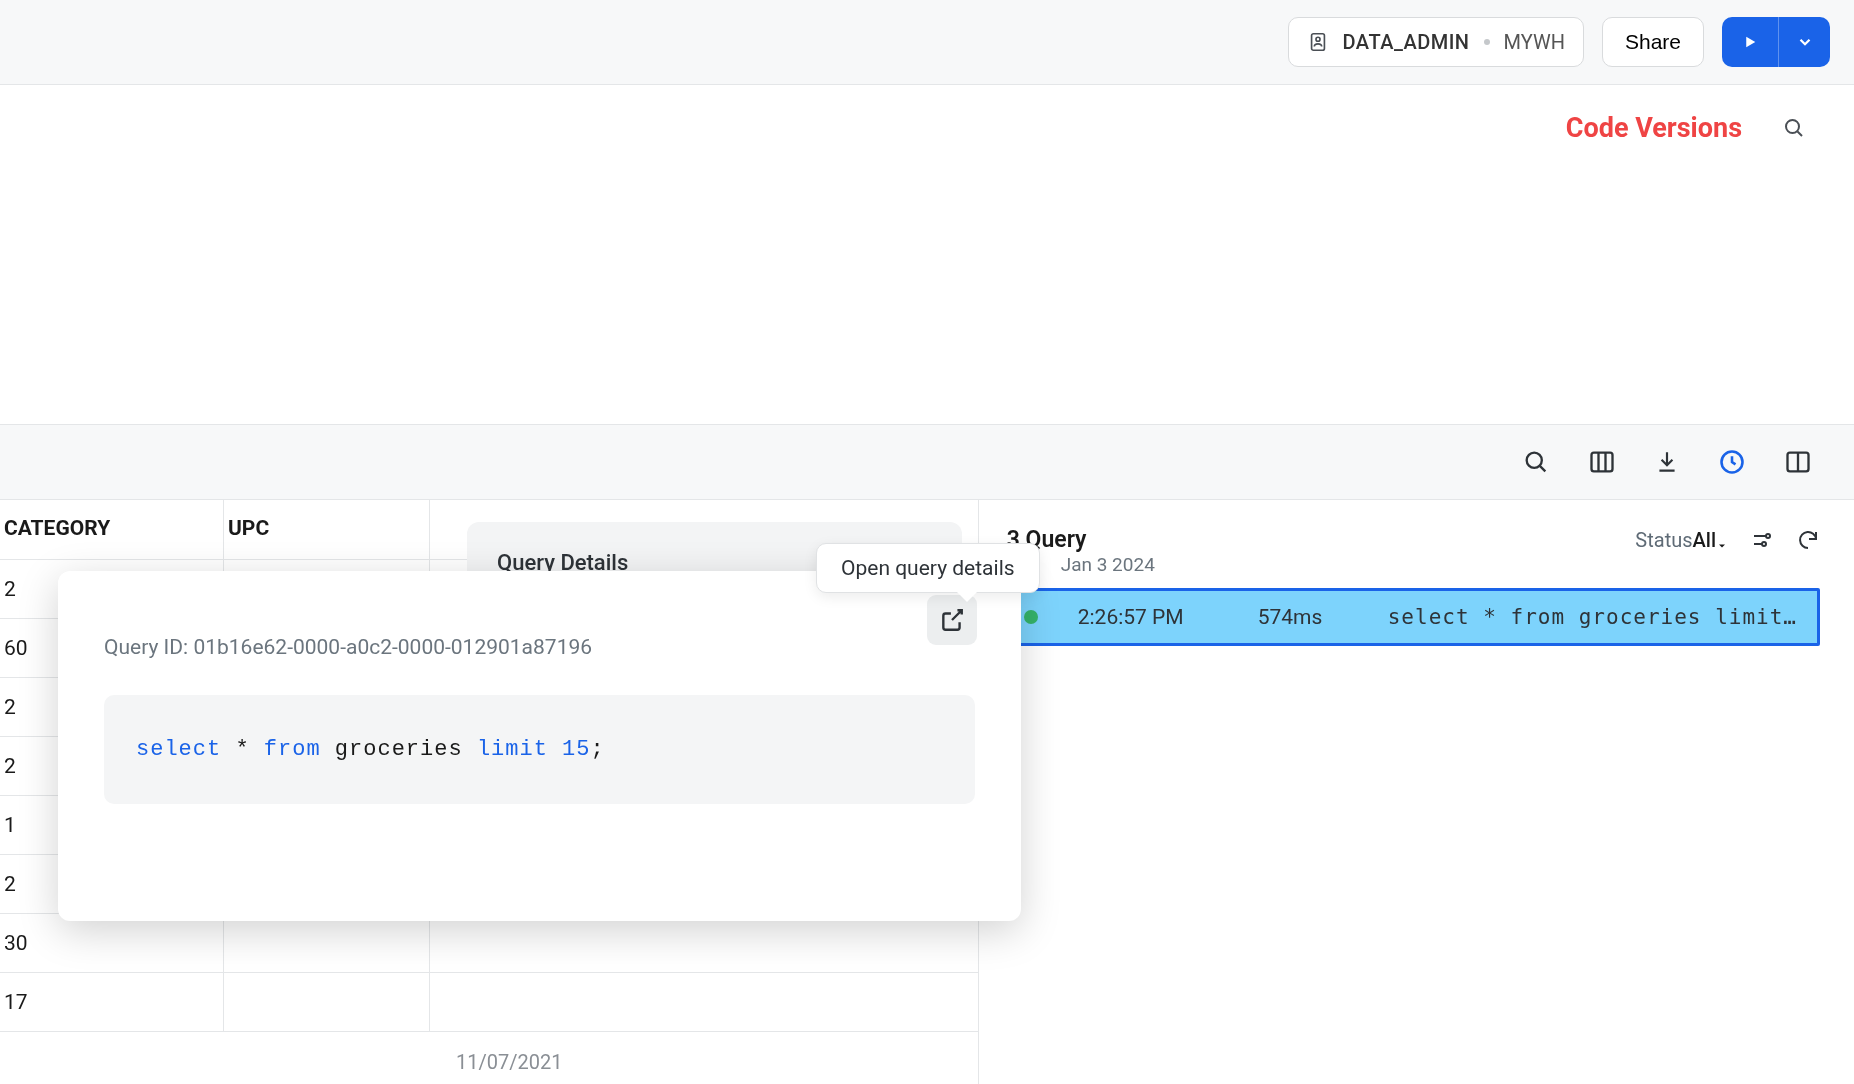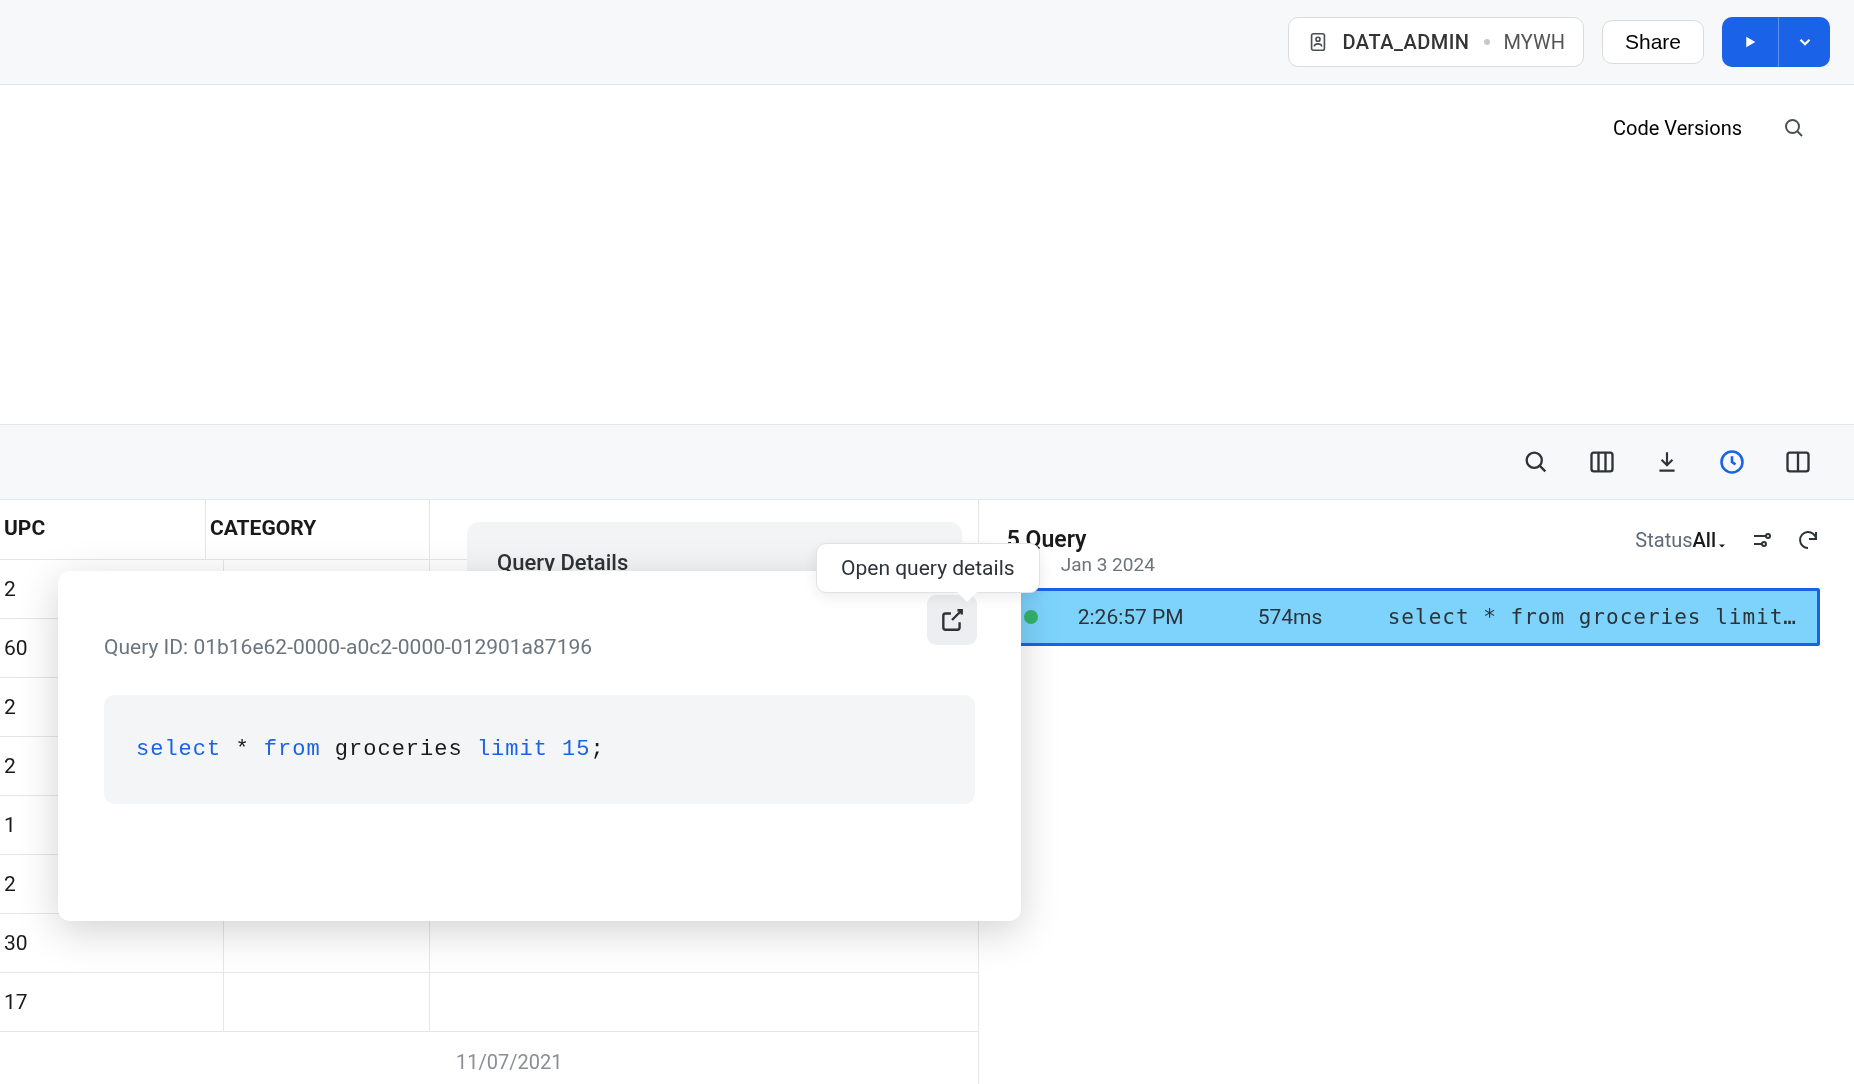--- a/index.html
+++ b/index.html
@@ -32,21 +32,21 @@
   font-size: 20px;
   color: #333;
   cursor: pointer;
 }
 .context-btn .dot-sep {
   width: 6px; height: 6px; background: #c5c8cb; border-radius: 50%;
 }
 .context-btn .role { font-weight: 500; letter-spacing: 0.5px; }
 .context-btn .wh { font-weight: 400; color: #555; }
 .share-btn {
-  height: 44px;
+  height: 50px;
   background: #fff;
   border: 1px solid #d9dbdd;
   border-radius: 10px;
   padding: 0 22px;
   font-size: 21px;
   font-weight: 500;
   cursor: pointer;
 }
 .run-group {
   display: flex;
@@ -74,23 +74,23 @@
   height: 86px;
   background: #fff;
   border-top: 1px solid #e4e6e8;
   display: flex;
   justify-content: flex-end;
   align-items: center;
   padding-right: 48px;
   gap: 40px;
 }
 .code-versions {
-  font-size: 20px;
-  color: #000000;
-  font-weight: 400;
+  font-size: 27px;
+  color: #ef4444;
+  font-weight: 700;
   cursor: pointer;
 }
 .editor-area {
   height: 255px;
   background: #fff;
   border-bottom: 1px solid #e4e6e8;
 }
 .results-toolbar {
   height: 74px;
   background: #f7f8f9;
@@ -387,22 +387,22 @@
         <rect x="3" y="4" width="18" height="16" rx="2"></rect>
         <path d="M12 4v16"></path>
       </svg>
   </span>
 </div>
 
 <div class="lower">
   <div class="left-pane">
     <div class="table">
       <div class="table-head">
+        <div class="th cat">CATEGORY</div>
         <div class="th upc">UPC</div>
-        <div class="th cat">CATEGORY</div>
       </div>
       <div class="table-body" id="tbody">
           <div class="tr">
             <div class="td cat">2</div>
             <div class="td upc">48402001001</div>
           </div>
           <div class="tr">
             <div class="td cat">60</div>
             <div class="td upc"></div>
           </div>
@@ -439,21 +439,21 @@
         <span class="qd-dots">•••</span>
       </div>
       <div class="qd-duration">Query duration</div>
     </div>
 
     <div class="hidden-date">11/07/2021</div>
   </div>
 
   <div class="right-pane">
     <div class="rp-head">
-      <span class="rp-title">5 Query</span>
+      <span class="rp-title">3 Query</span>
       <div class="rp-controls">
         <div class="status-filter">
           <span>Status</span>
           <span style="color:#1a1a1a;font-weight:500">All</span>
           <span>
             <svg width="12" height="12" viewBox="0 0 24 24" fill="#1a1a1a">
                 <path d="M6 9l6 6 6-6z"></path>
               </svg>
           </span>
         </div>

